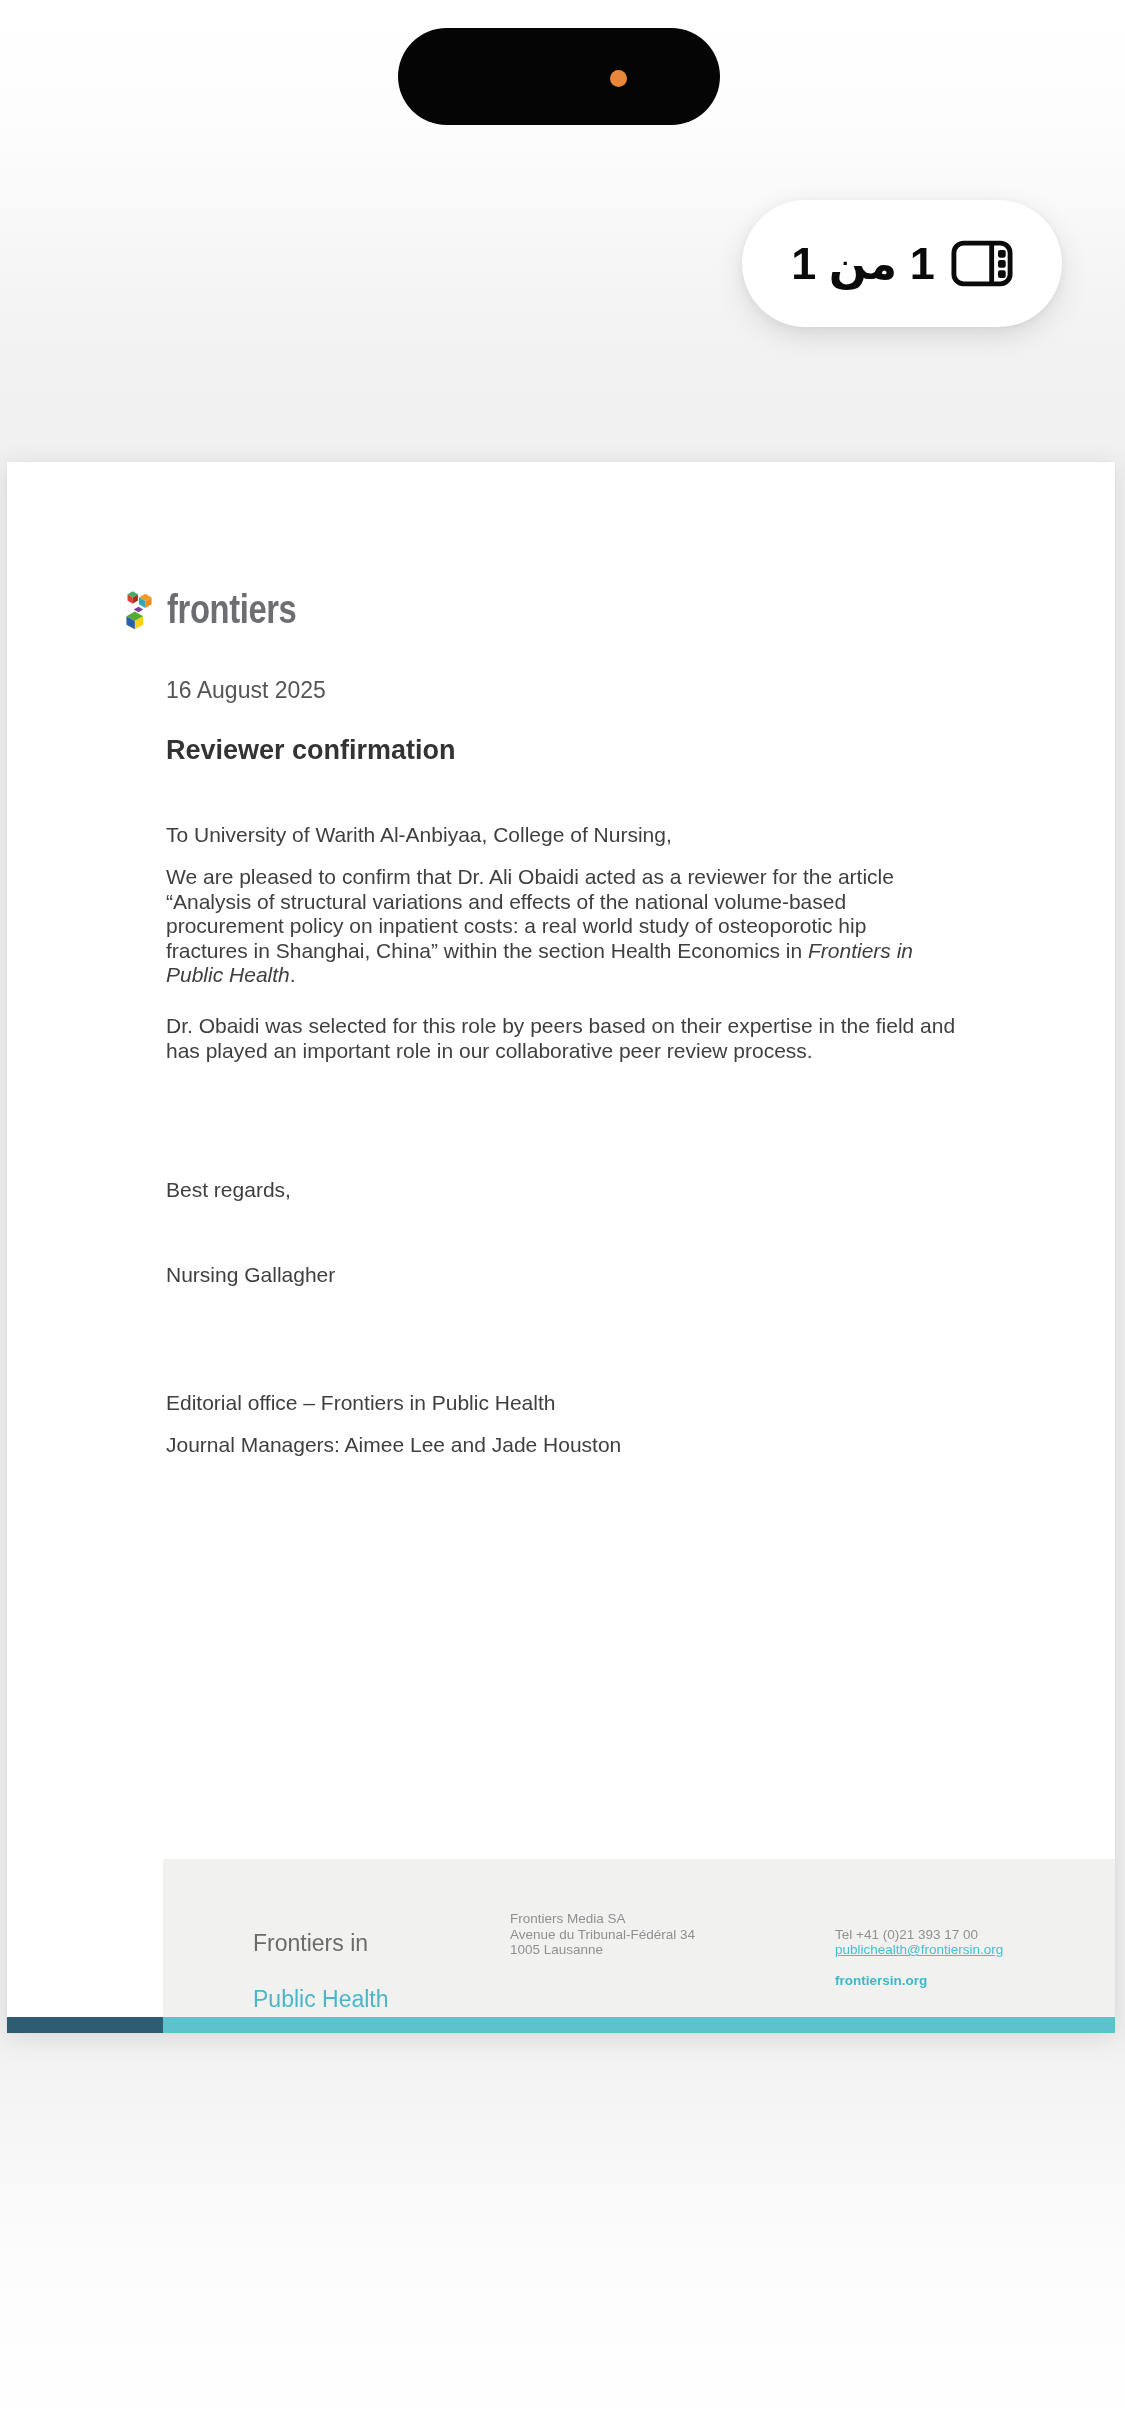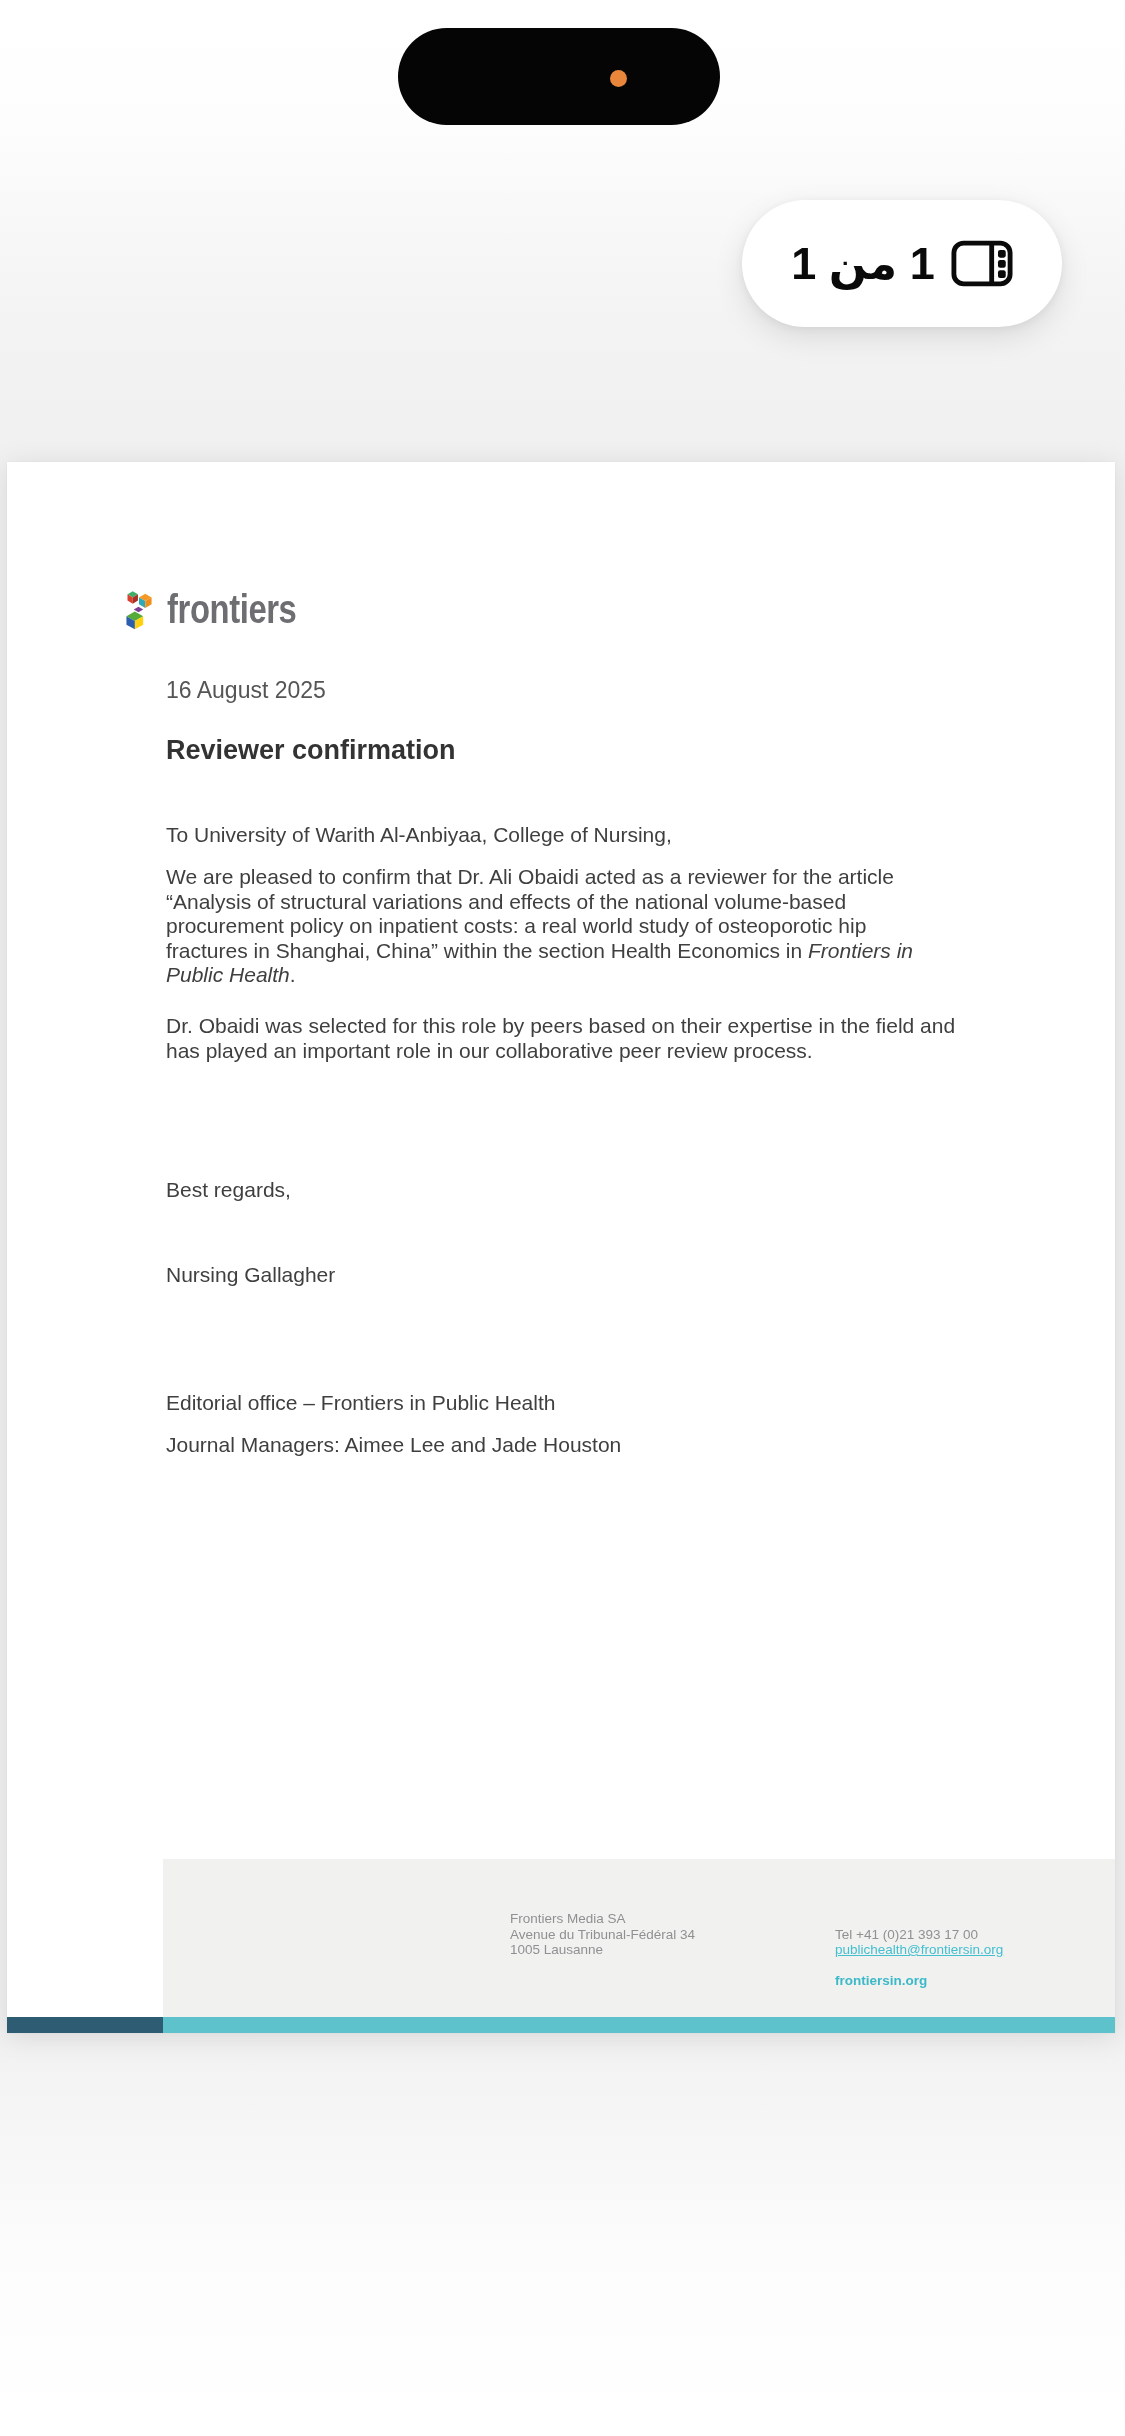--- a/index.html
+++ b/index.html
@@ -111,20 +111,24 @@
     <div class="doc-text p-role">Dr. Obaidi was selected for this role by peers based on their expertise in the field and
 has played an important role in our collaborative peer review process.</div>
 
 
     <div class="doc-text p-closing">Best regards,</div>
     <div class="doc-text p-name">Nursing Gallagher</div>
     <div class="doc-text p-office">Editorial office – Frontiers in Public Health</div>
     <div class="doc-text p-managers">Journal Managers: Aimee Lee and Jade Houston</div>
 
     <div class="footer">
+      <div class="f-journal">
+        <span>Frontiers in</span><br>
+        <span class="teal">Public Health</span>
+      </div>
       <div class="f-col f-address">Frontiers Media SA
 Avenue du Tribunal-Fédéral 34
 1005 Lausanne</div>
       <div class="f-col f-contact">
         <span>Tel +41 (0)21 393 17 00</span>
         <a class="f-link">publichealth@frontiersin.org</a>
         <a class="f-site">frontiersin.org</a>
       </div>
     </div>
 

